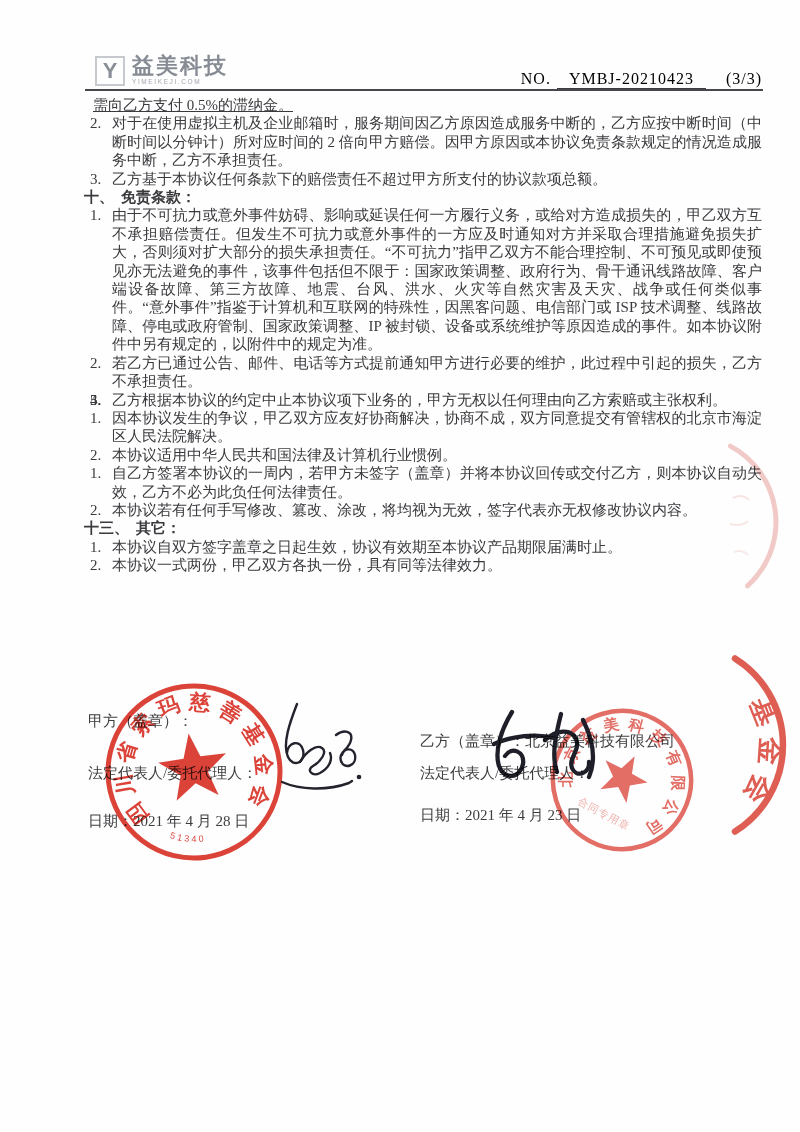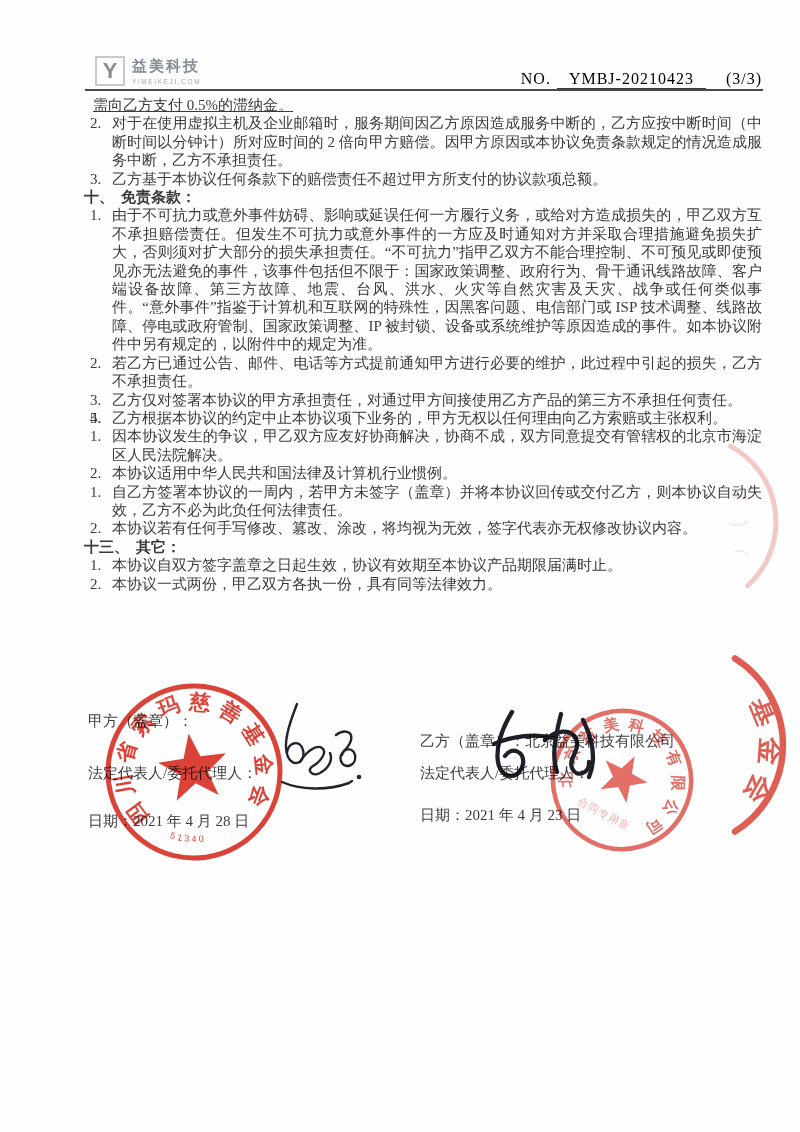--- a/index.html
+++ b/index.html
@@ -9,21 +9,21 @@
     font-family:"Liberation Serif","DejaVu Serif",serif;
     color:#3a3a3e;
   }
   
   .logo{position:absolute;left:95px;top:56px;display:flex;align-items:flex-start;}
   .logo-box{width:26px;height:26px;border:2px solid #c6c9ce;color:#8a8f97;
     font-family:"Liberation Sans","DejaVu Sans",sans-serif;font-weight:bold;font-size:22px;
     line-height:26px;text-align:center;}
   .brand-col{margin-left:7px;}
   .brand-name{font-family:"Liberation Sans","DejaVu Sans",sans-serif;font-weight:bold;
-    font-size:15px;color:#868b94;letter-spacing:2px;line-height:20px;}
+    font-size:22px;color:#868b94;letter-spacing:2px;line-height:20px;}
   .brand-domain{font-family:"Liberation Sans","DejaVu Sans",sans-serif;font-size:6.5px;
     color:#a0a5ac;letter-spacing:1.6px;margin-top:2px;}
   .docno{position:absolute;top:70px;right:38px;font-size:16px;color:#000000;letter-spacing:1px;white-space:nowrap;}
   .docno .u{border-bottom:1.5px solid #3d3d40;padding:0 12px 1px 12px;margin-left:6px;}
   .docno .pg{margin-left:20px;}
   .rule{position:absolute;left:85px;top:89px;width:678px;height:2px;background:#48484c;}
   
   .bodytext{position:absolute;left:84px;top:96px;width:678px;font-size:15px;line-height:18.4px;}
   .clause{position:relative;padding-left:28px;text-align:justify;}
   .clause .num{position:absolute;left:6px;top:0;}
@@ -79,21 +79,20 @@
     <div class="clause">
       <span class="num">1.</span>
       <span class="txt">由于不可抗力或意外事件妨碍、影响或延误任何一方履行义务，或给对方造成损失的，甲乙双方互不承担赔偿责任。但发生不可抗力或意外事件的一方应及时通知对方并采取合理措施避免损失扩大，否则须对扩大部分的损失承担责任。“不可抗力”指甲乙双方不能合理控制、不可预见或即使预见亦无法避免的事件，该事件包括但不限于：国家政策调整、政府行为、骨干通讯线路故障、客户端设备故障、第三方故障、地震、台风、洪水、火灾等自然灾害及天灾、战争或任何类似事件。“意外事件”指鉴于计算机和互联网的特殊性，因黑客问题、电信部门或 ISP 技术调整、线路故障、停电或政府管制、国家政策调整、IP 被封锁、设备或系统维护等原因造成的事件。如本协议附件中另有规定的，以附件中的规定为准。</span>
     </div>
     <div class="clause">
       <span class="num">2.</span>
       <span class="txt">若乙方已通过公告、邮件、电话等方式提前通知甲方进行必要的维护，此过程中引起的损失，乙方不承担责任。</span>
     </div>
     <div class="clause">
       <span class="num">3.</span>
-      <span class="txt">乙方仅对签署本协议的甲方承担责任，对通过甲方间接使用乙方产品的第三方不承担任何责任。</span>
     </div>
     <div class="clause">
       <span class="num">4.</span>
     </div>
     <div class="clause">
       <span class="num">5.</span>
       <span class="txt">乙方根据本协议的约定中止本协议项下业务的，甲方无权以任何理由向乙方索赔或主张权利。</span>
     </div>
     <div class="clause">
       <span class="num">1.</span>

